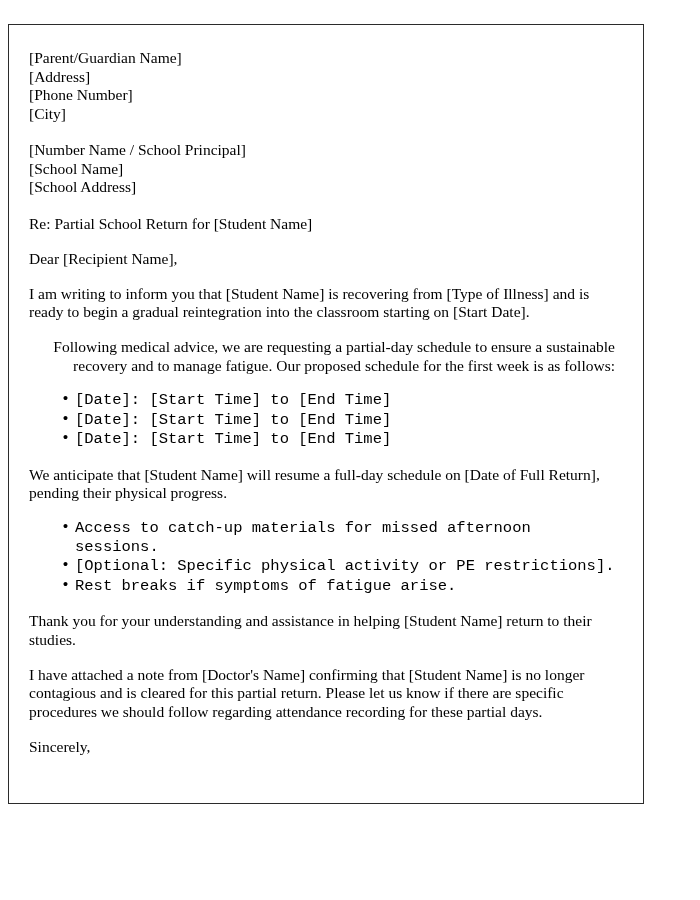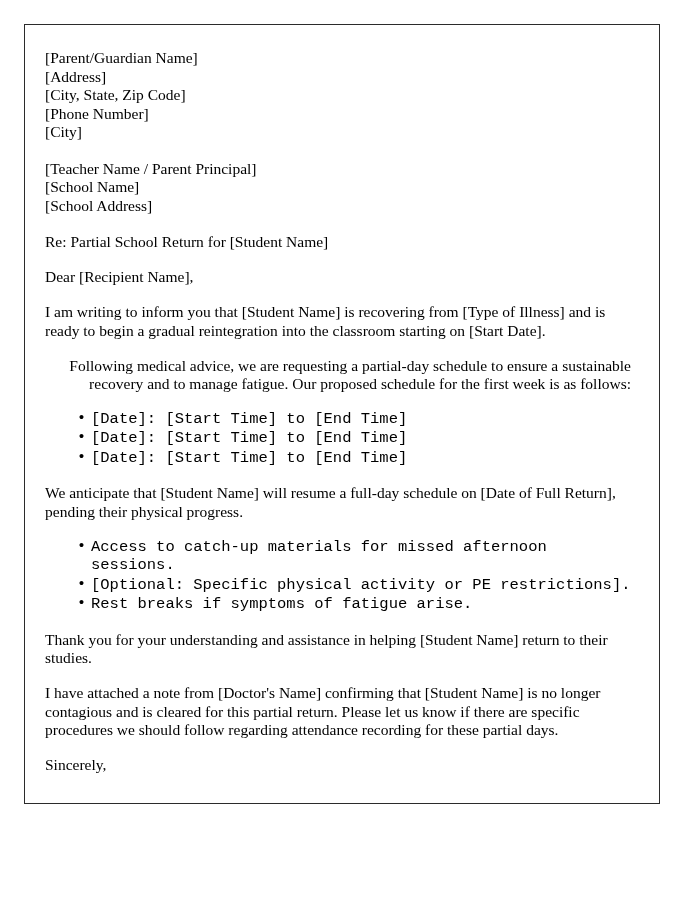--- a/index.html
+++ b/index.html
@@ -10,21 +10,21 @@
   body {
     width: 700px;
     height: 900px;
     font-family: "Liberation Serif", "DejaVu Serif", serif;
     color: #000000;
     overflow: hidden;
   }
 
   .page {
     position: absolute;
-    left: 24px;
+    left: 8px;
     top: 24px;
     width: 636px;
     height: 780px;
     border: 1px solid #2b2b2b;
     box-sizing: border-box;
     background: #ffffff;
     overflow: hidden;
   }
 
   .page-inner {
@@ -81,27 +81,26 @@
 </style>
 </head>
 <body>
 
 <div class="page">
   <div class="page-inner letter-text">
 
     <div class="addr-block">
       <span class="addr-line">[Parent/Guardian Name]</span>
       <span class="addr-line">[Address]</span>
-      <span class="addr-line">[City, State, Zip Code]</span>
       <span class="addr-line">[Phone Number]</span>
       <span class="addr-line">[City]</span>
     </div>
 
     <div class="addr-block">
-      <span class="addr-line">[Teacher Name / Parent Principal]</span>
+      <span class="addr-line">[Number Name / School Principal]</span>
       <span class="addr-line">[School Name]</span>
       <span class="addr-line">[School Address]</span>
     </div>
 
     <p class="para">Re: Partial School Return for [Student Name]</p>
 
     <p class="para">Dear [Recipient Name],</p>
 
     <p class="para">I am writing to inform you that [Student Name] is recovering from [Type of Illness] and is ready to begin a gradual reintegration into the classroom starting on [Start Date].</p>
 

